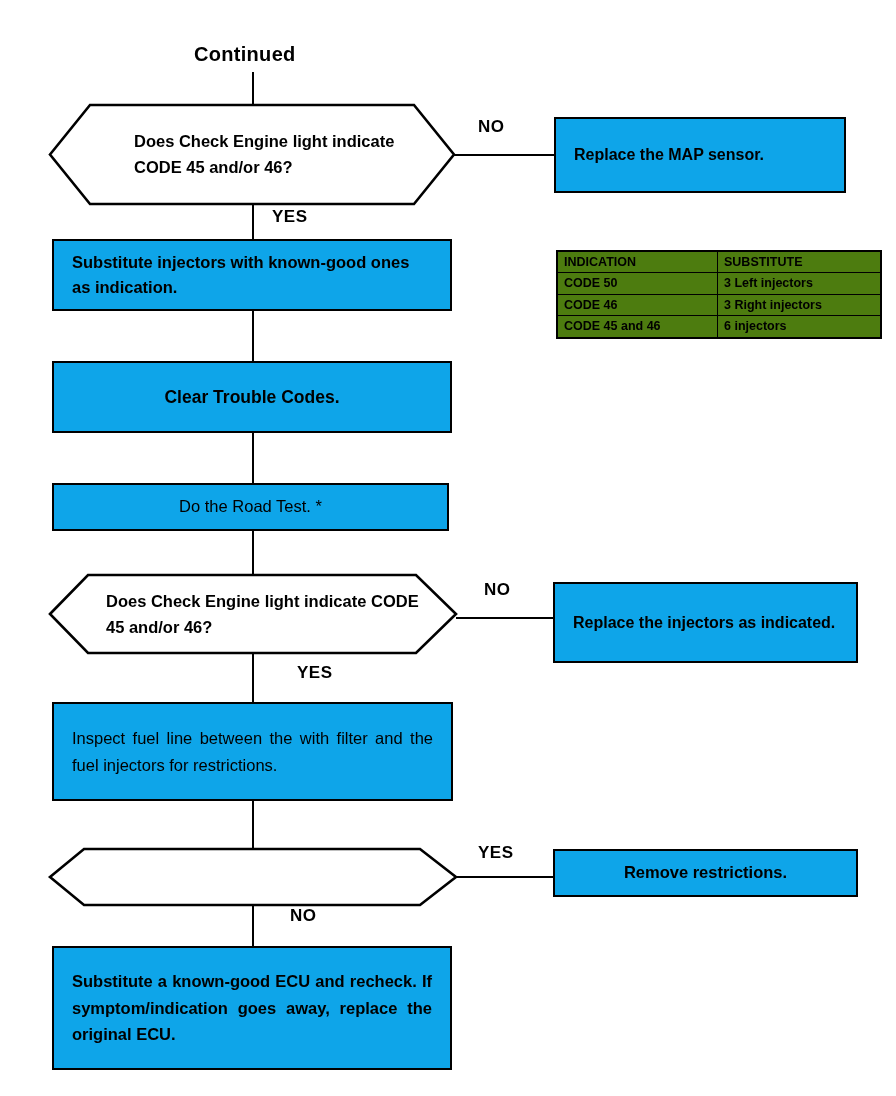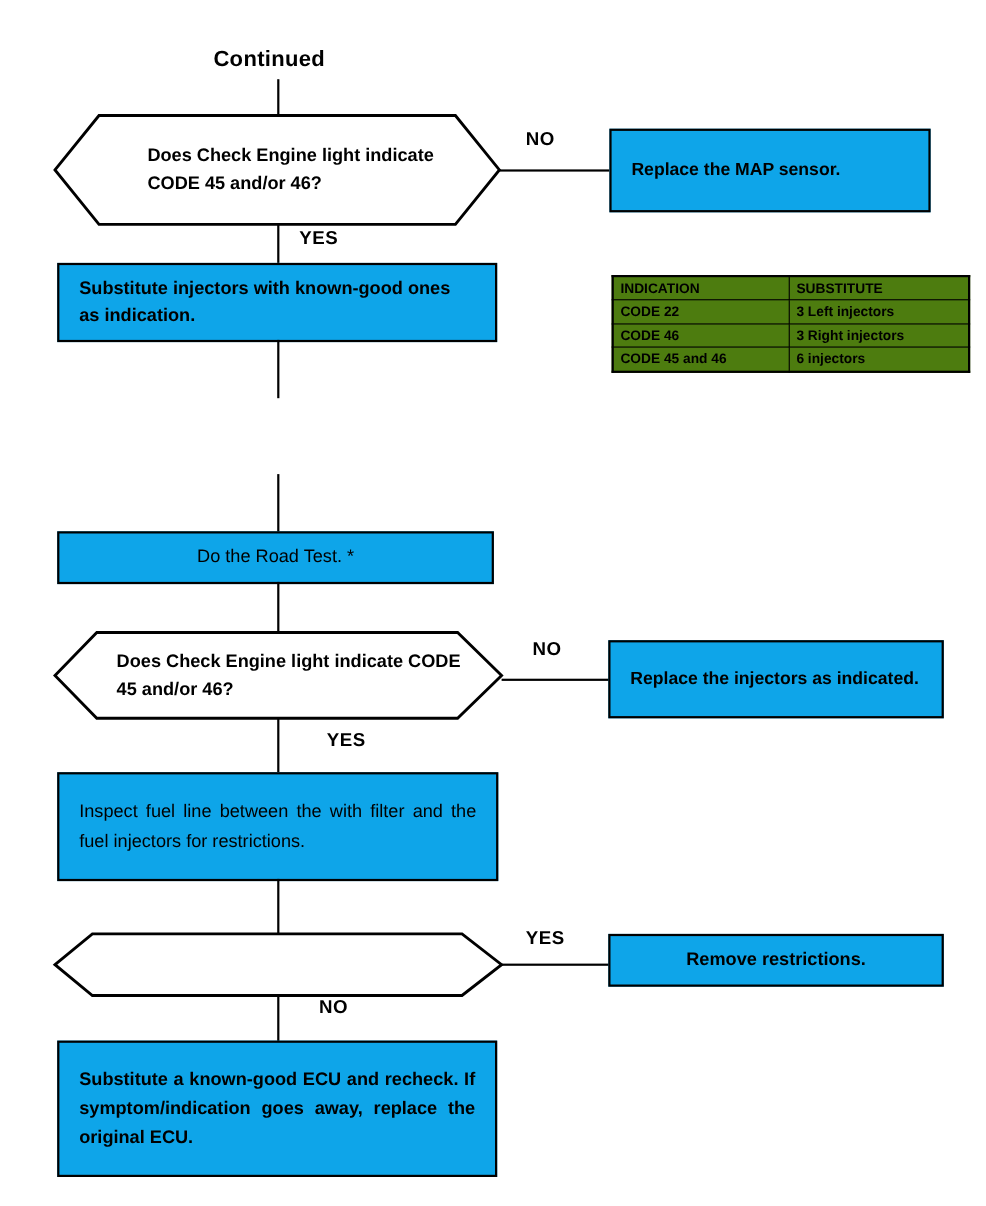--- a/index.html
+++ b/index.html
@@ -89,40 +89,43 @@
 
   <div class="vline" style="left:252px;top:204px;height:35px;"></div>
   <div class="blabel" style="left:272px;top:207px;">YES</div>
 
   <div class="box" style="left:52px;top:239px;width:400px;height:72px;">
     <div class="txt t-bold" style="font-size:16.5px;line-height:1.5;">Substitute injectors with known-good ones as indication.</div>
   </div>
 
   <div class="vline" style="left:252px;top:309px;height:53px;"></div>
 
+  <div class="box" style="left:52px;top:361px;width:400px;height:72px;">
+    <div class="txt t-bold ctr" style="font-size:17.5px;line-height:1.4;">Clear Trouble Codes.</div>
+  </div>
 
   <div class="vline" style="left:252px;top:431px;height:53px;"></div>
 
   <div class="box" style="left:52px;top:483px;width:397px;height:48px;">
     <div class="txt t-norm ctr" style="font-size:16.5px;line-height:1.3;">Do the Road Test. *</div>
   </div>
 
   <div class="vline" style="left:252px;top:529px;height:47px;"></div>
 
   <div class="hex" style="left:48px;top:573px;width:410px;height:82px;">
     <svg width="410" height="82" viewBox="0 0 410 82">
       <polygon points="2,41 40,2 368,2 408,41 368,80 40,80" fill="#ffffff" stroke="#000000" stroke-width="2.6"></polygon>
     </svg>
     <div class="htxt t-bold" style="left:58px;top:4px;width:320px;height:74px;font-size:16.5px;line-height:1.6;">Does Check Engine light indicate CODE 45 and/or 46?</div>
   </div>
 
   <div class="hline" style="left:456px;top:617px;width:98px;"></div>
   <div class="blabel" style="left:484px;top:580px;">NO</div>
 
-  <div class="box" style="left:553px;top:582px;width:305px;height:71px;">
+  <div class="box" style="left:553px;top:582px;width:305px;height:81px;">
     <div class="txt t-bold just" style="font-size:16px;line-height:1.5;">Replace the injectors as indicated.</div>
   </div>
 
   <div class="vline" style="left:252px;top:652px;height:50px;"></div>
   <div class="blabel" style="left:297px;top:663px;">YES</div>
 
   <div class="box" style="left:52px;top:702px;width:401px;height:99px;">
     <div class="txt t-norm just" style="font-size:16.5px;line-height:1.6;">Inspect fuel line between the with filter and the fuel injectors for restrictions.</div>
   </div>
 
@@ -148,21 +151,21 @@
     <div class="txt t-bold just" style="font-size:16.5px;line-height:1.6;">Substitute a known-good ECU and recheck. If symptom/indication goes away, replace the original ECU.</div>
   </div>
 
   <table class="tbl" style="left:556px;top:250px;width:299px;">
     <tbody>
       <tr>
         <td class="c1">INDICATION</td>
         <td class="c2">SUBSTITUTE</td>
       </tr>
       <tr>
-        <td class="c1">CODE 22</td>
+        <td class="c1">CODE 50</td>
         <td class="c2">3 Left injectors</td>
       </tr>
       <tr>
         <td class="c1">CODE 46</td>
         <td class="c2">3 Right injectors</td>
       </tr>
       <tr>
         <td class="c1">CODE 45 and 46</td>
         <td class="c2">6 injectors</td>
       </tr>

